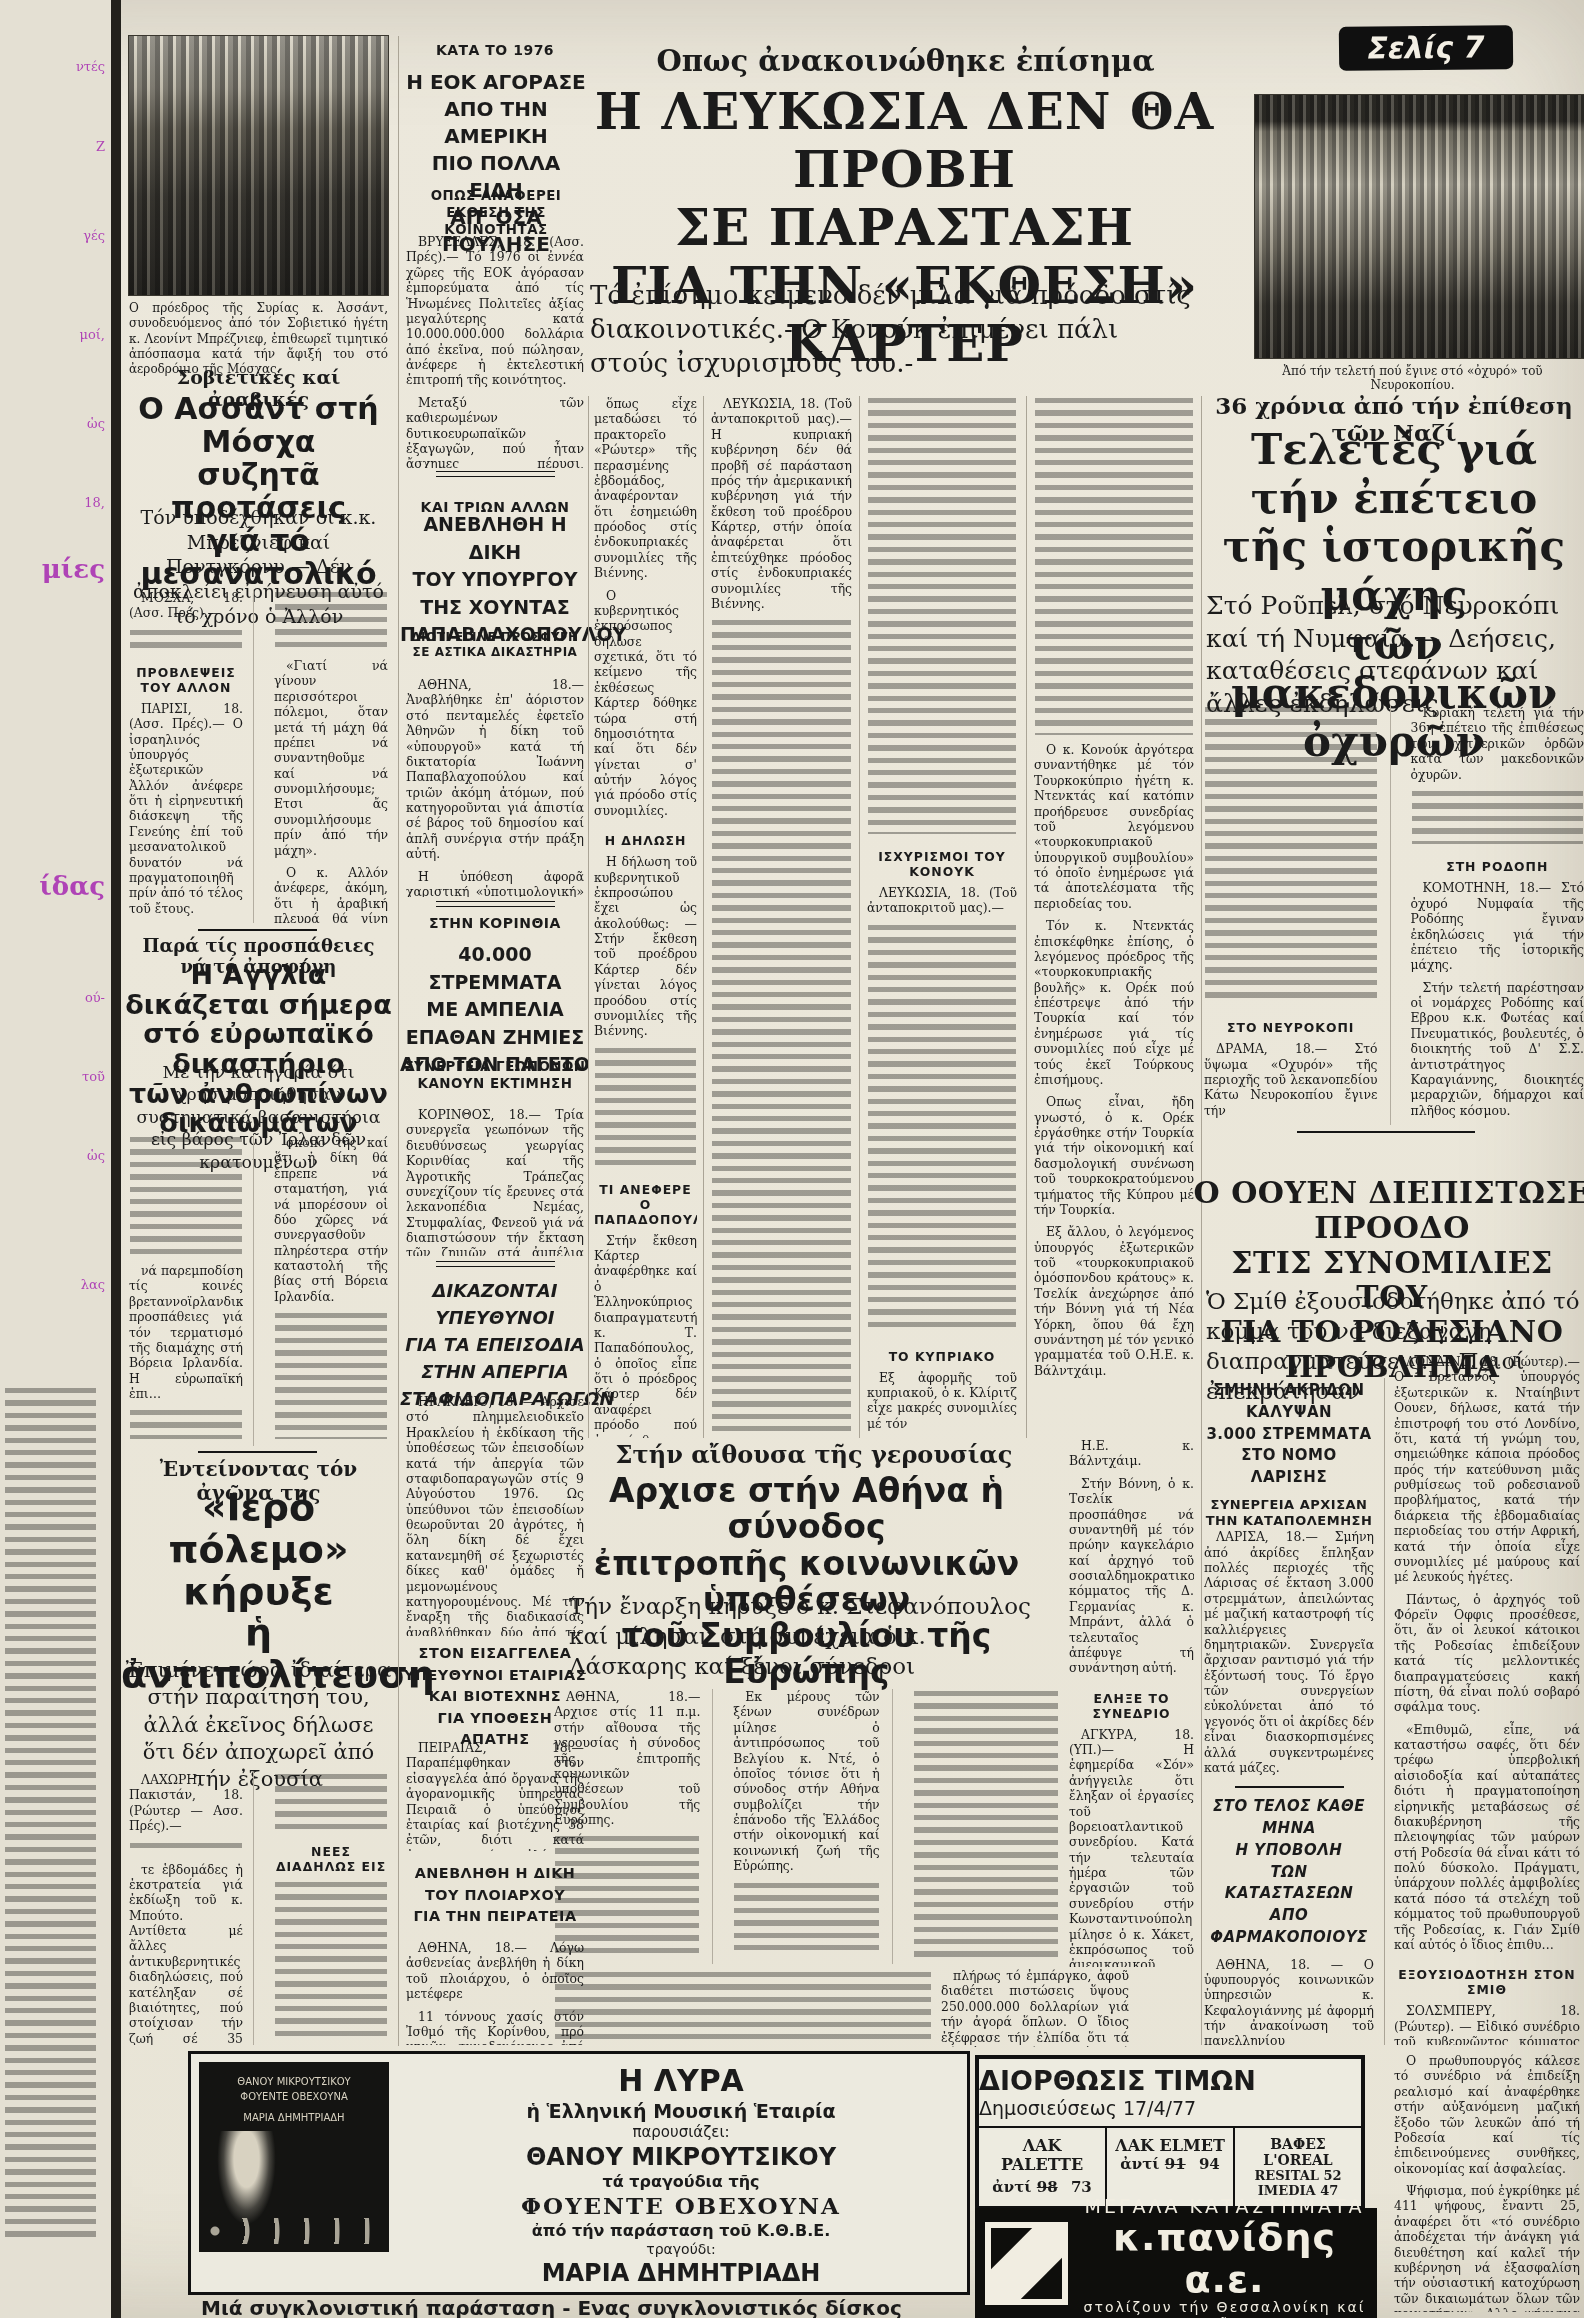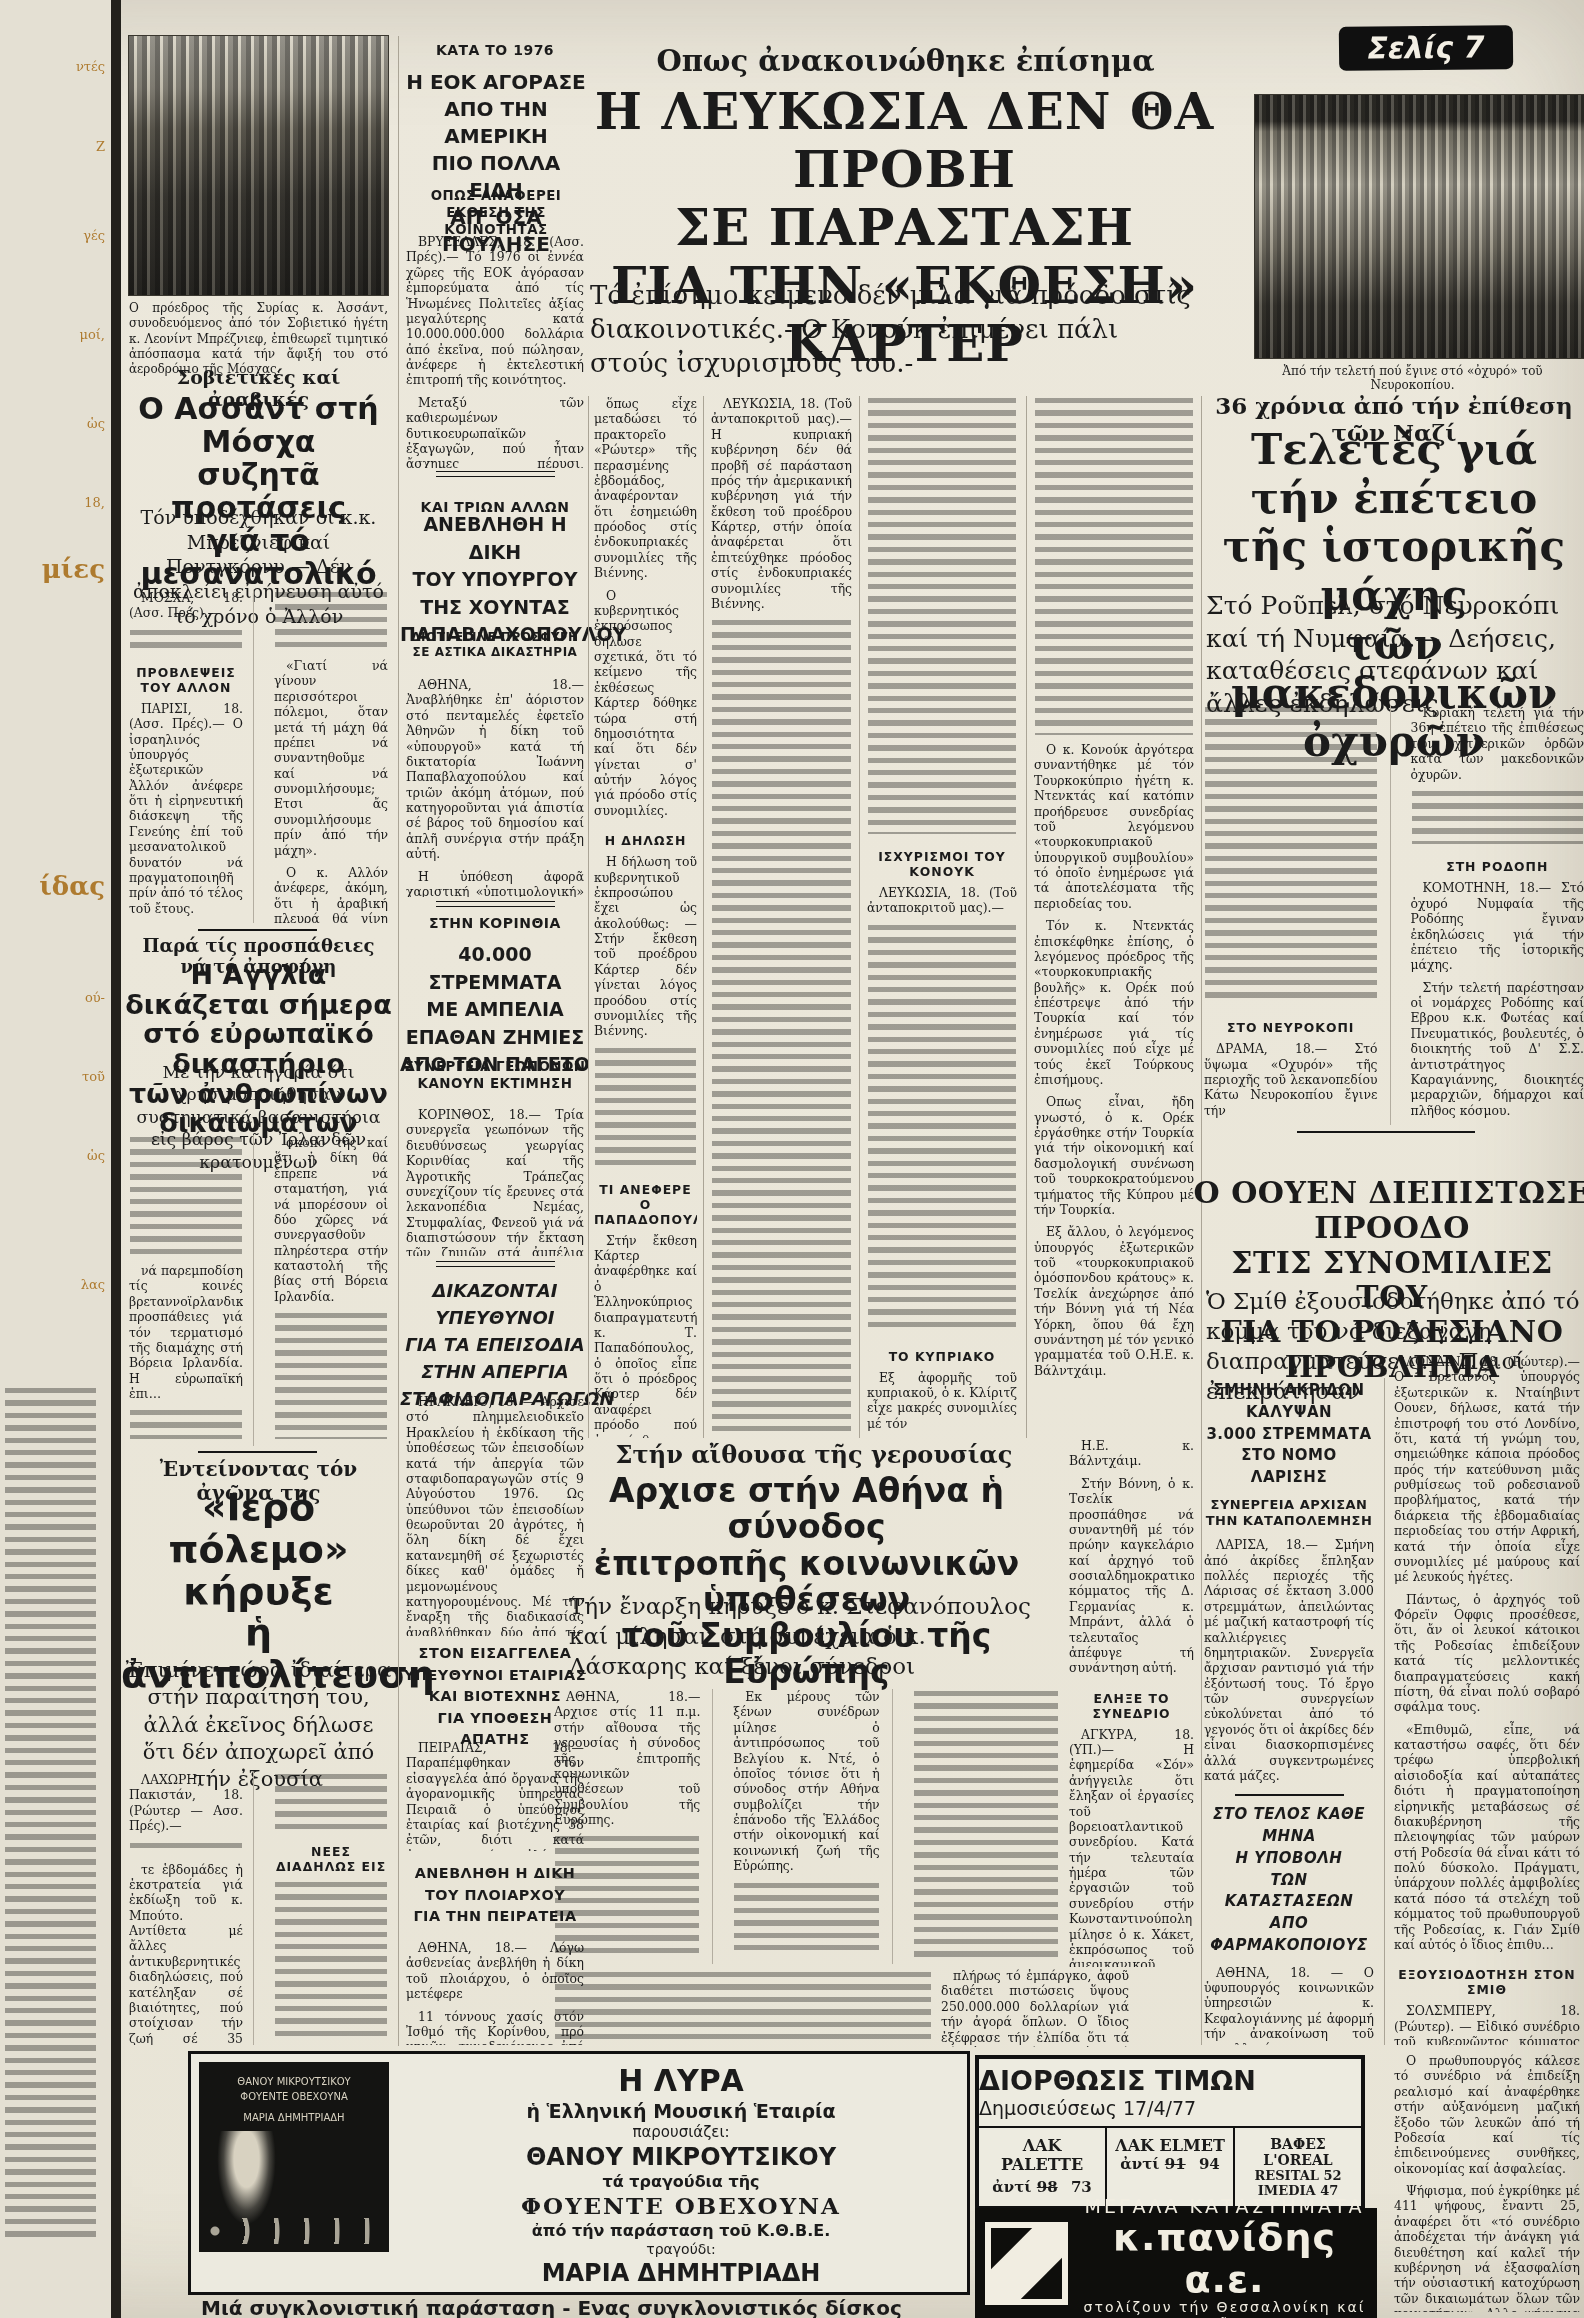--- a/index.html
+++ b/index.html
@@ -32,21 +32,21 @@
   .photo-r{background:
     repeating-linear-gradient(90deg,rgba(15,15,15,.45) 0 4px,rgba(240,236,222,.2) 4px 7px,rgba(25,25,22,.3) 7px 11px),
     linear-gradient(180deg,#2f2d28 0%,#2f2d28 10%,#918c7d 14%,#cdc8b8 34%,#8a8577 58%,#3d3a33 80%,#2a2823 100%);}
   .cap{font-size:12px;line-height:1.28;text-align:justify;}
   .cap-c{font-size:12px;text-align:center;}
   
   .badge{background:#101010;color:#f3efe4;font-family:"DejaVu Sans",sans-serif;font-weight:bold;
      font-style:italic;font-size:30px;text-align:center;line-height:44px;border-radius:7px;transform:rotate(-.6deg);}
   
   .edge{background:#e4e0d3;}
-  .edge-frag{position:absolute;right:6px;font-size:13px;color:#a16207;opacity:.8;}
+  .edge-frag{position:absolute;right:6px;font-size:13px;color:#a21caf;opacity:.8;}
   .edge-big{font-size:26px;font-weight:bold;}
   .edge-rule{background:#23211c;}
   
   .adbox{border:3px solid #111;background:#eceadf;}
   .lyra-wrap{display:flex;padding:8px;gap:14px;}
   .cover{position:relative;width:190px;height:190px;background:#141412;flex:0 0 auto;overflow:hidden;}
   .cover div{color:#d9d3c2;font-family:"DejaVu Sans",sans-serif;text-align:center;}
   .cov-fig{position:absolute;left:18px;top:69px;width:59px;height:94px;
      background:radial-gradient(ellipse at 50% 30%,#d8d2c1 0 30%,rgba(216,210,193,.25) 55%,transparent 70%);}
   .cov-row{position:absolute;left:6px;bottom:8px;width:178px;height:26px;opacity:.8;
@@ -344,21 +344,21 @@
 
   <div class="ab vline" style="left:1384px;top:1378px;height:667px"></div>
   <div class="ab tcol" style="left:1204px;top:1380px;width:170px;height:665px">
     <div class="shead" style="font-size:15px;line-height:1.45">
       <div>ΣΜΗΝΗ ΑΚΡΙΔΩΝ</div>
       <div>ΚΑΛΥΨΑΝ</div>
       <div>3.000 ΣΤΡΕΜΜΑΤΑ</div>
       <div>ΣΤΟ ΝΟΜΟ ΛΑΡΙΣΗΣ</div>
     </div>
     <div class="shead" style="font-size:13px;margin-top:8px">ΣΥΝΕΡΓΕΙΑ ΑΡΧΙΣΑΝ ΤΗΝ ΚΑΤΑΠΟΛΕΜΗΣΗ</div>
-    <p style="margin-top:8px">ΛΑΡΙΣΑ, 18.— Σμήνη ἀπό ἀκρίδες ἔπληξαν πολλές περιοχές τῆς Λάρισας σέ ἔκταση 3.000 στρεμμάτων, ἀπειλώντας μέ μαζική καταστροφή τίς καλλιέργειες δημητριακῶν. Συνεργεῖα ἄρχισαν ραντισμό γιά τήν ἐξόντωσή τους. Τό ἔργο τῶν συνεργείων εὐκολύνεται ἀπό τό γεγονός ὅτι οἱ ἀκρίδες δέν εἶναι διασκορπισμένες ἀλλά συγκεντρωμένες κατά μάζες.</p>
+    <p style="">ΛΑΡΙΣΑ, 18.— Σμήνη ἀπό ἀκρίδες ἔπληξαν πολλές περιοχές τῆς Λάρισας σέ ἔκταση 3.000 στρεμμάτων, ἀπειλώντας μέ μαζική καταστροφή τίς καλλιέργειες δημητριακῶν. Συνεργεῖα ἄρχισαν ραντισμό γιά τήν ἐξόντωσή τους. Τό ἔργο τῶν συνεργείων εὐκολύνεται ἀπό τό γεγονός ὅτι οἱ ἀκρίδες δέν εἶναι διασκορπισμένες ἀλλά συγκεντρωμένες κατά μάζες.</p>
     <div class="srule" style="width:109px;margin:4px auto 8px"></div>
     <div class="shead" style="font-size:15px;line-height:1.45;font-style:italic">
       <div>ΣΤΟ ΤΕΛΟΣ ΚΑΘΕ ΜΗΝΑ</div>
       <div>Η ΥΠΟΒΟΛΗ</div>
       <div>ΤΩΝ ΚΑΤΑΣΤΑΣΕΩΝ</div>
       <div>ΑΠΟ ΦΑΡΜΑΚΟΠΟΙΟΥΣ</div>
     </div>
     <p style="margin-top:8px">ΑΘΗΝΑ, 18. — Ο ὑφυπουργός κοινωνικῶν ὑπηρεσιῶν κ. Κεφαλογιάννης μέ ἀφορμή τήν ἀνακοίνωση τοῦ πανελληνίου φαρμακευτικοῦ συλλόγου, γιά τήν μή ὑπογραφή ἀτομικῶν δηλώσεων ὑπό τῶν φαρμακοποιῶν, πού ἀφοροῦν στήν ἀποδοχή τροποποιήσεων τῶν συμβάσεων γιά τήν φαρμακευτική περίθαλψη τῶν ἀσφαλισμένων τοῦ δημοσίου κ.λ.π., δήλωσε, ὅτι ἔγινε δεκτή πρόταση γιά τήν ὑποβολή καταστάσεως κινήσεως φαρμάκων στό τέλος ἑκάστου μηνός, ἀντί τῆς ζητουμένης καθημερινῆς ὑποβολῆς. Κατόπιν τούτου, ὅπως εἶπε, ὁ κ. Κεφαλογιάννης, δέν πρέπει νά ὑφίσταται θέμα.</p>
 
   </div>

